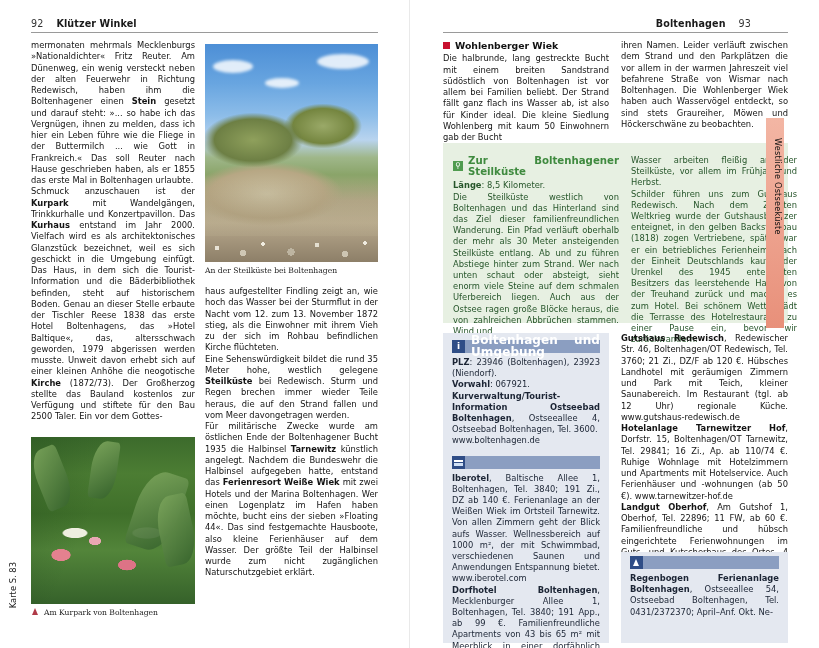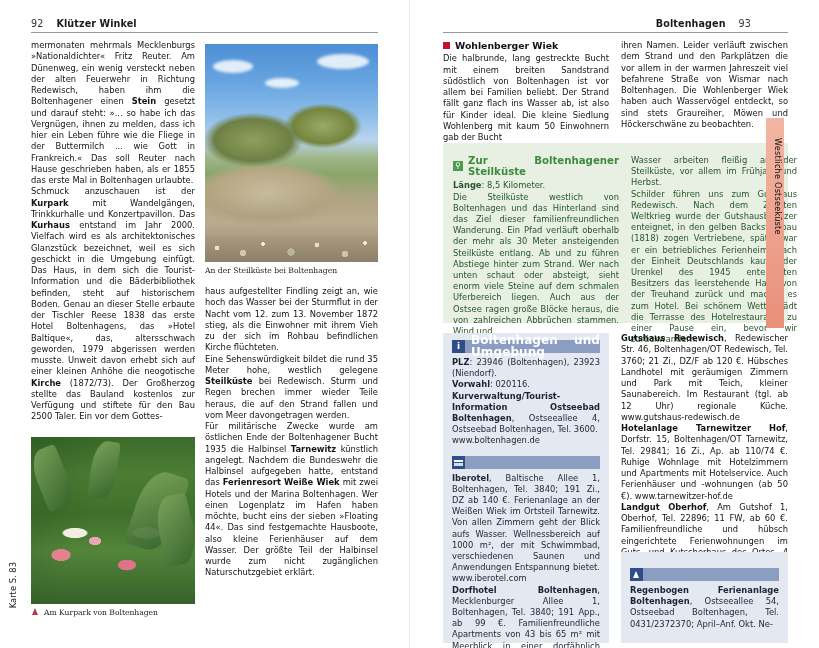--- a/index.html
+++ b/index.html
@@ -309,21 +309,21 @@
   <div class="box box-blue">
     <div class="bx-inner">
       <div class="bx-bar">
         <span class="ic">i</span>
         <span class="ttl">Boltenhagen und Umgebung</span>
       </div>
       <p>
         <b>PLZ</b><span>: 23946 (Boltenhagen), 23923 (Niendorf).</span>
       </p>
       <p>
-        <b>Vorwahl</b><span>: 020116.</span>
+        <b>Vorwahl</b><span>: 067921.</span>
       </p>
       <p>
         <b>Kurverwaltung/Tourist-Information Ostseebad Boltenhagen</b><span>, Ostseeallee 4, Ostseebad Boltenhagen, Tel. 3600.</span>
       </p>
       <p>www.boltenhagen.de</p>
 
       <div style="height:9px"></div>
 
       <div class="bx-bar-plain">
         <span class="ic-bed"></span>
@@ -343,21 +343,21 @@
     </p>
     <p>
       <b>Hotelanlage Tarnewitzer Hof</b><span>, Dorfstr. 15, Boltenhagen/OT Tarnewitz, Tel. 29841; 16 Zi., Ap. ab 110/74 €. Ruhige Wohnlage mit Hotelzimmern und Apartments mit Hotelservice. Auch Ferienhäuser und -wohnungen (ab 50 €). www.tarnewitzer-hof.de</span>
     </p>
     <p>
       <b>Landgut Oberhof</b><span>, Am Gutshof 1, Oberhof, Tel. 22896; 11 FW, ab 60 €. Familienfreundliche und hübsch eingerichtete Ferienwohnungen im Guts- und Kutscherhaus des Ortes, 4 km von Boltenhagen entfernt. www.landgutoberhof.de</span>
     </p>
   </div>
 
   <div class="box box-blue2">
-    <div class="bx-inner" style="padding-top:16px">
+    <div class="bx-inner" style="padding-top:4px">
       <div class="bx-bar-plain">
         <span class="ic-tent"></span>
       </div>
       <p>
         <b>Regenbogen Ferienanlage Boltenhagen</b><span>, Ostseeallee 54, Ostseebad Boltenhagen, Tel. 0431/2372370; April–Anf. Okt. Ne-</span>
       </p>
     </div>
   </div>
 
   <div class="side-tab"></div>

